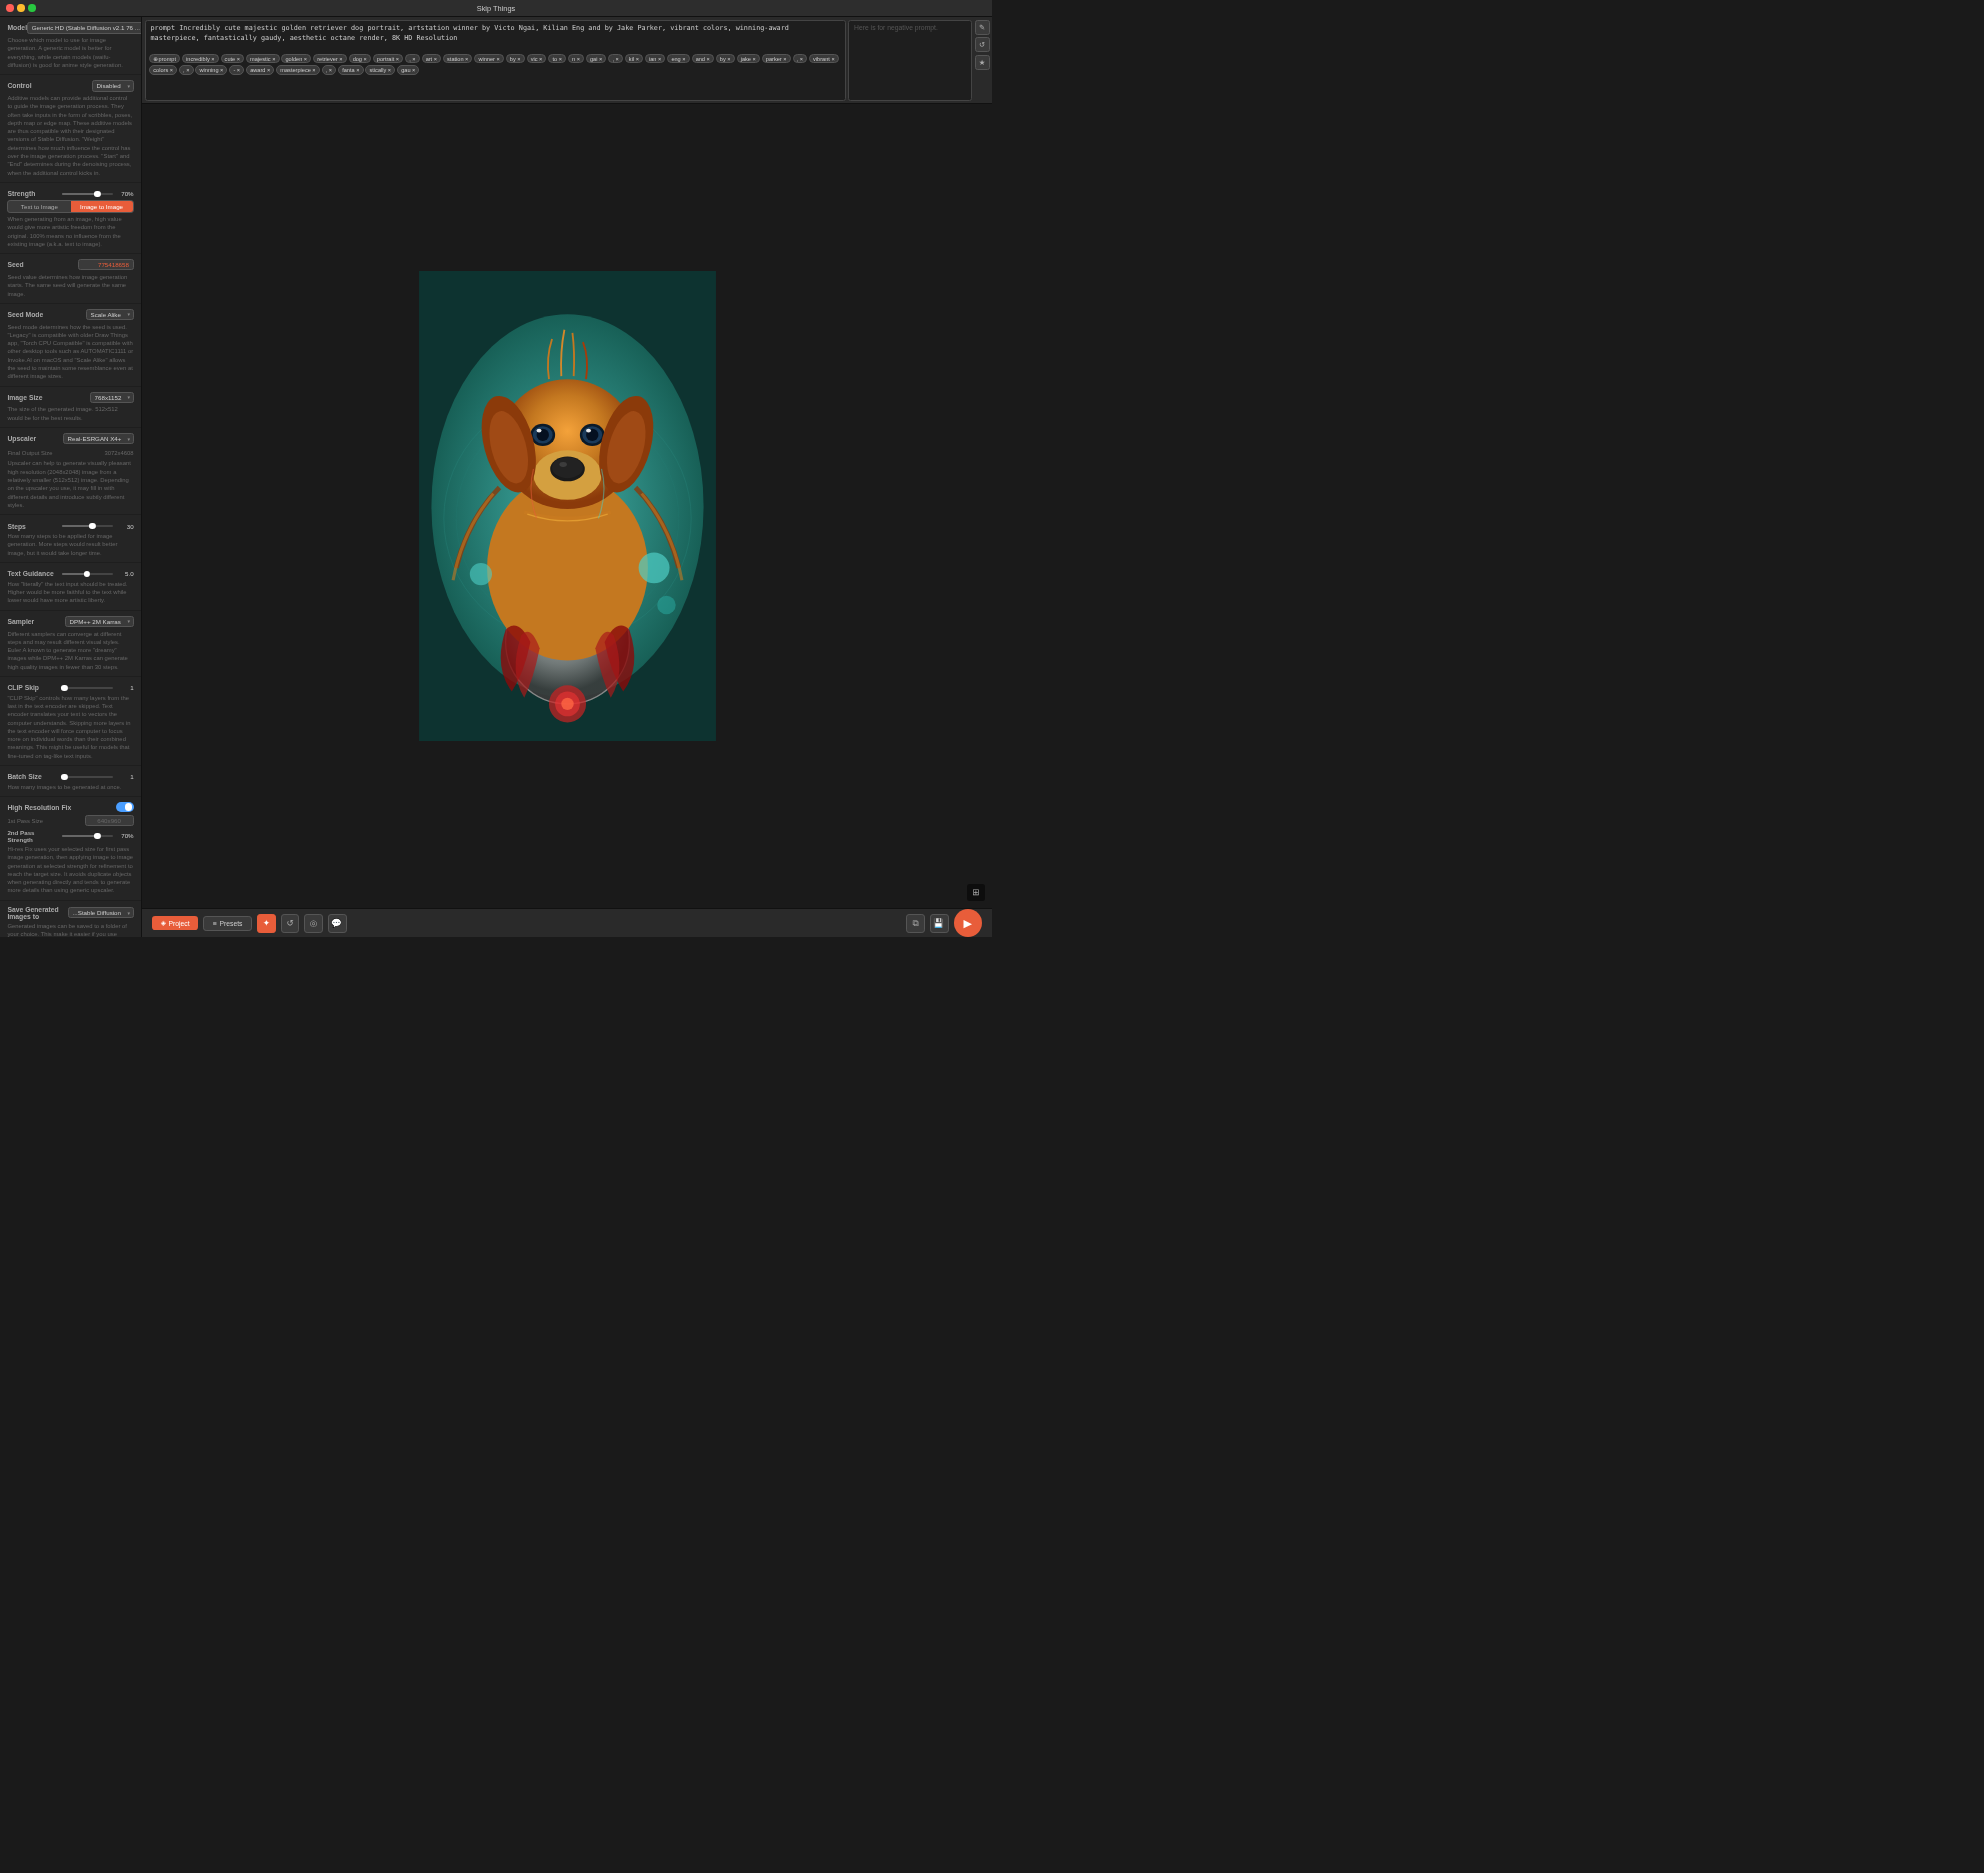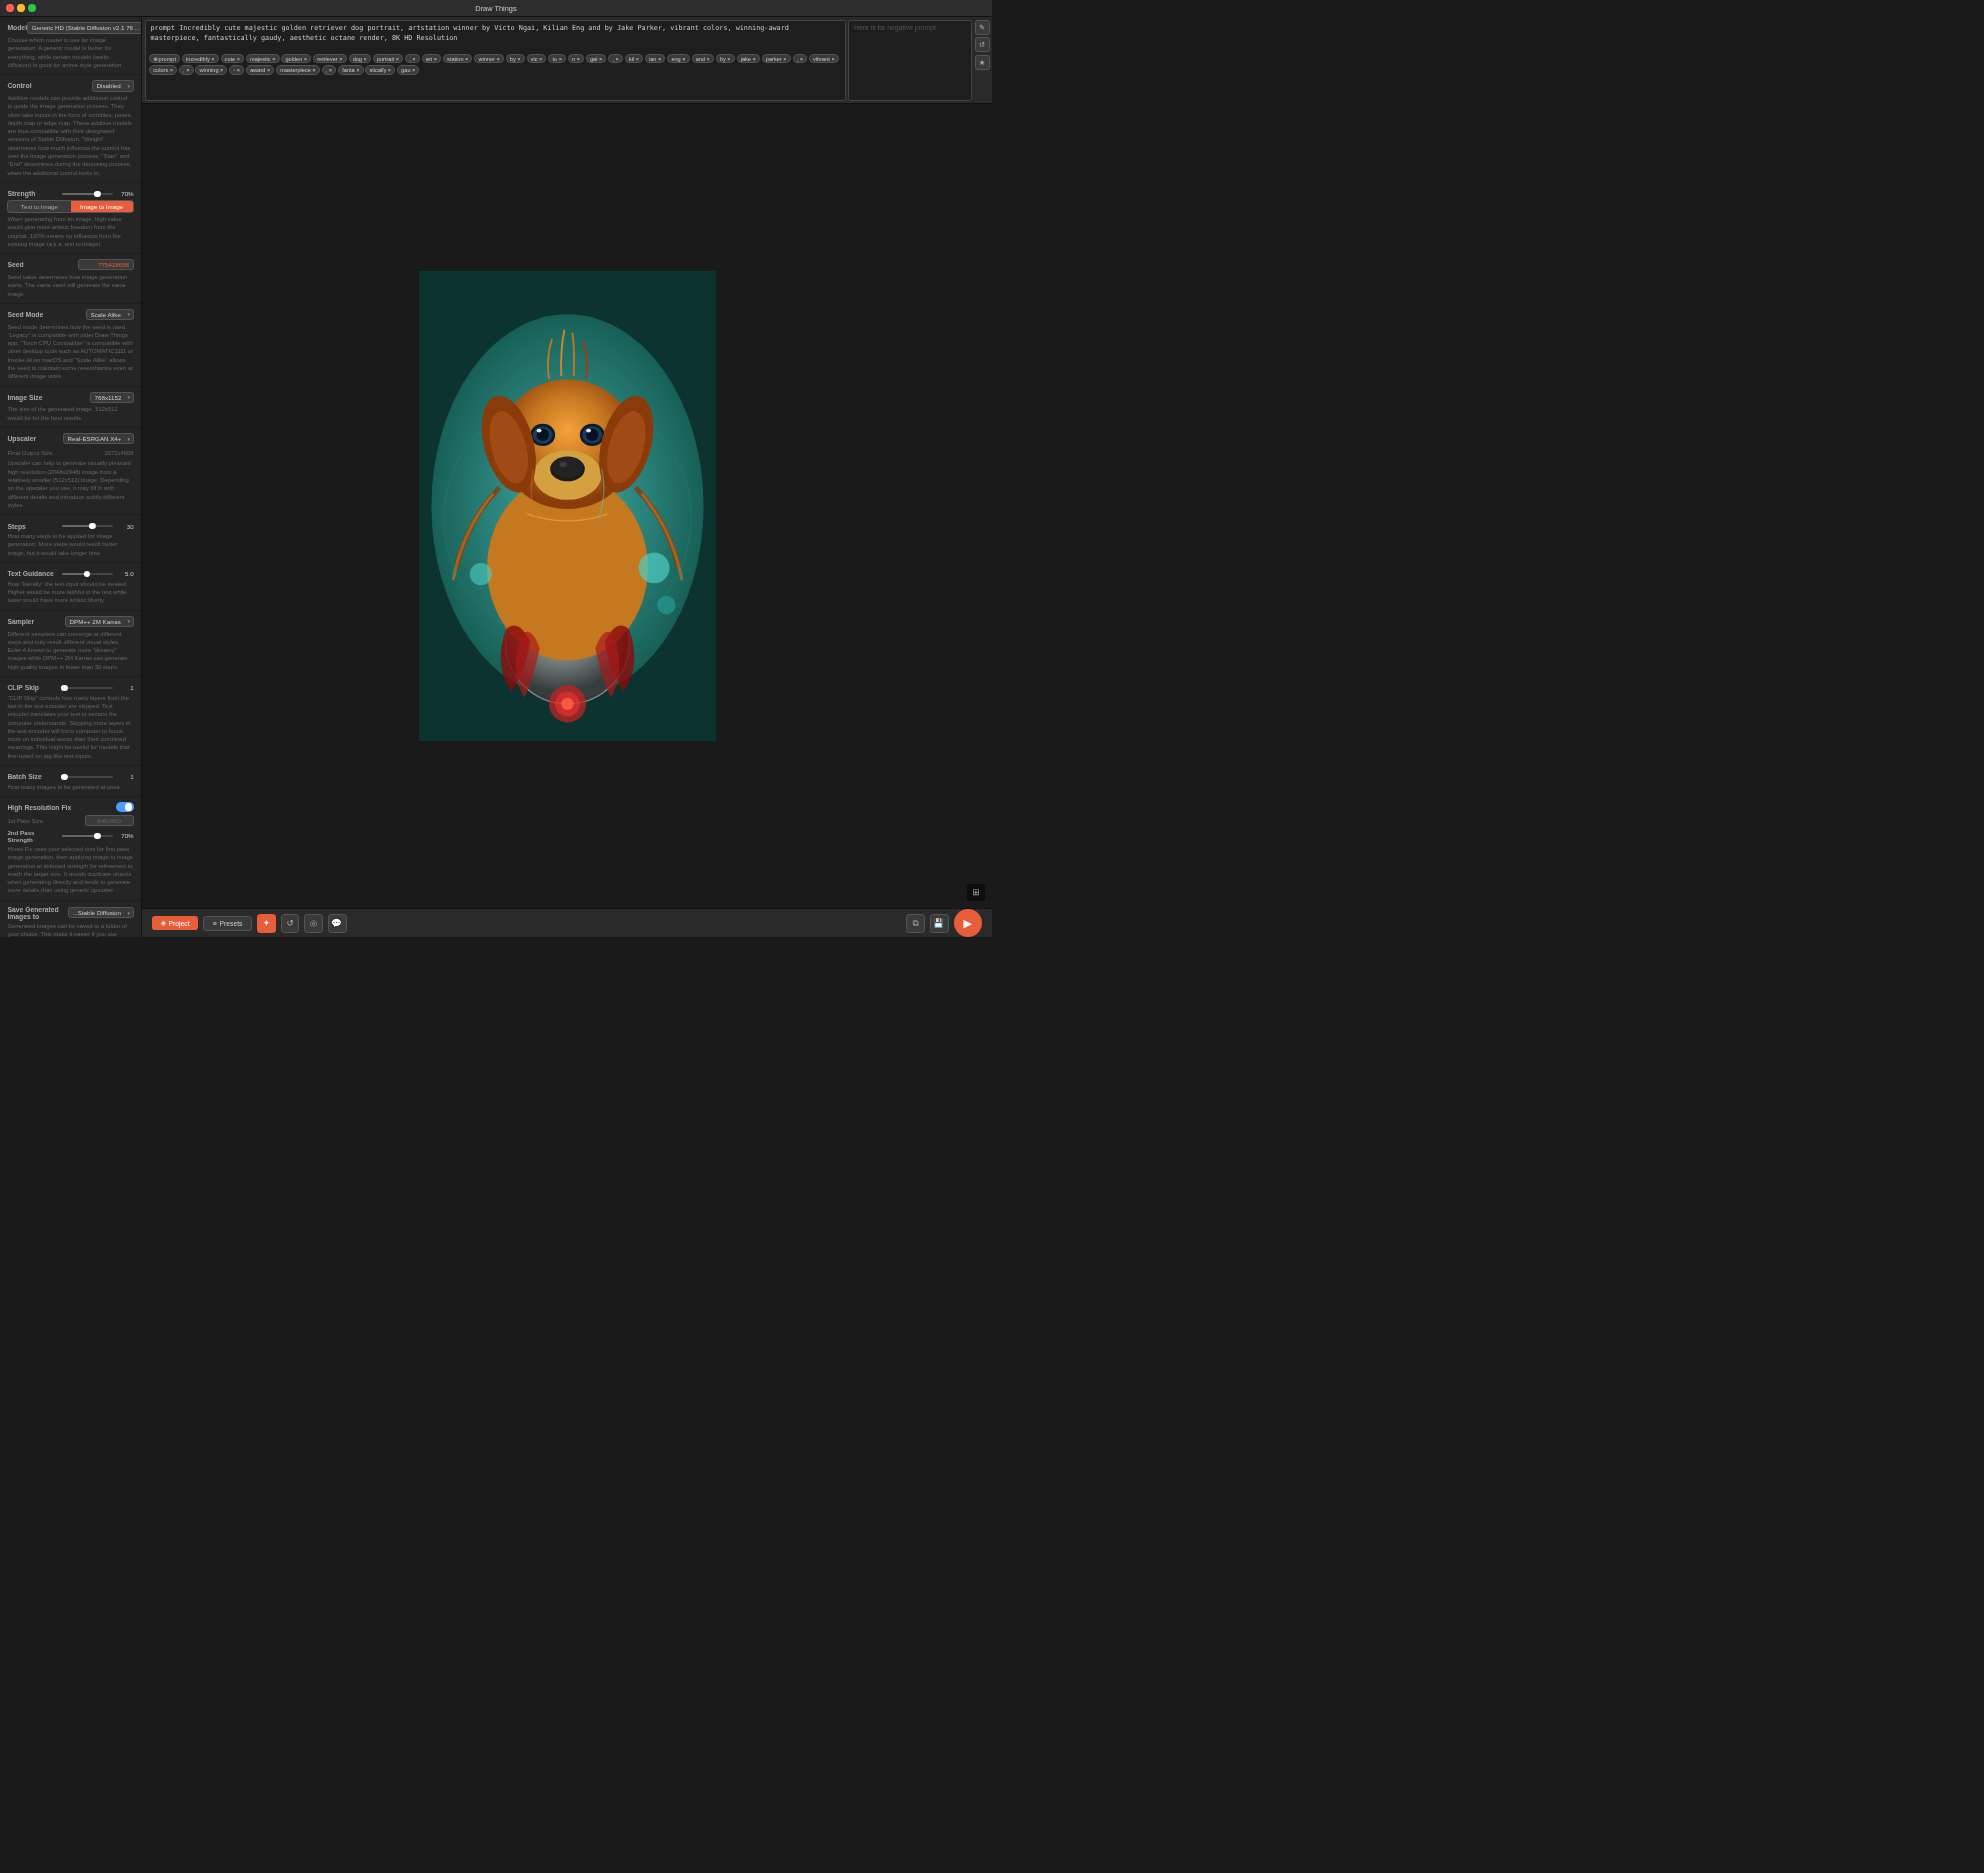--- a/index.html
+++ b/index.html
@@ -379,21 +379,21 @@
   </style>
 </head>
 <body>
 
 <div class="titlebar">
   <div class="titlebar-buttons">
     <button class="tb-btn tb-close"></button>
     <button class="tb-btn tb-min"></button>
     <button class="tb-btn tb-max"></button>
   </div>
-  <span class="titlebar-title">Draw Things</span>
+  <span class="titlebar-title">Skip Things</span>
 </div>
 
 <div class="app-container">
 
   <div class="left-panel">
 
     <div class="panel-section">
       <div class="panel-row">
         <span class="panel-label">Model</span>
         <div class="select-wrapper">

